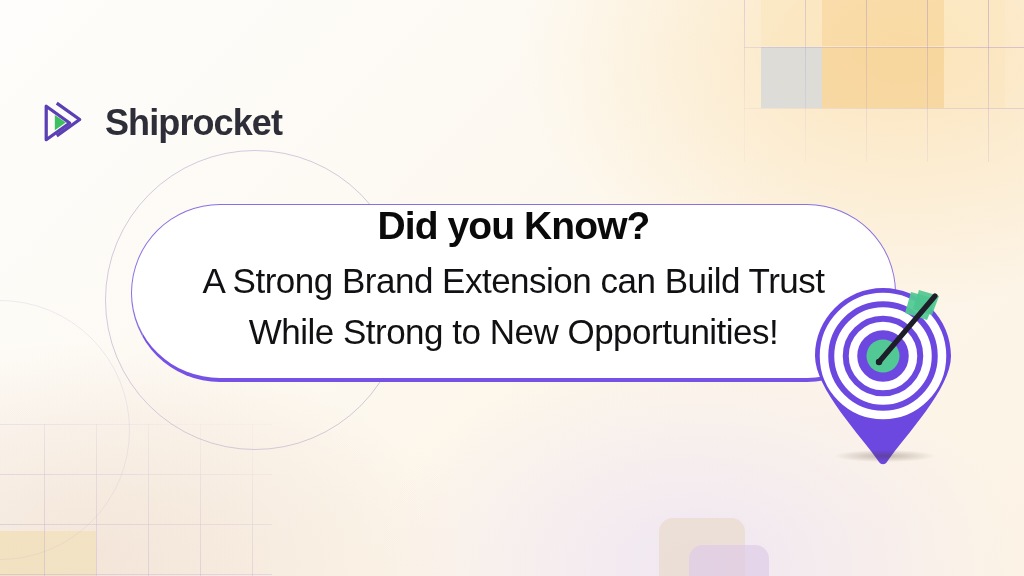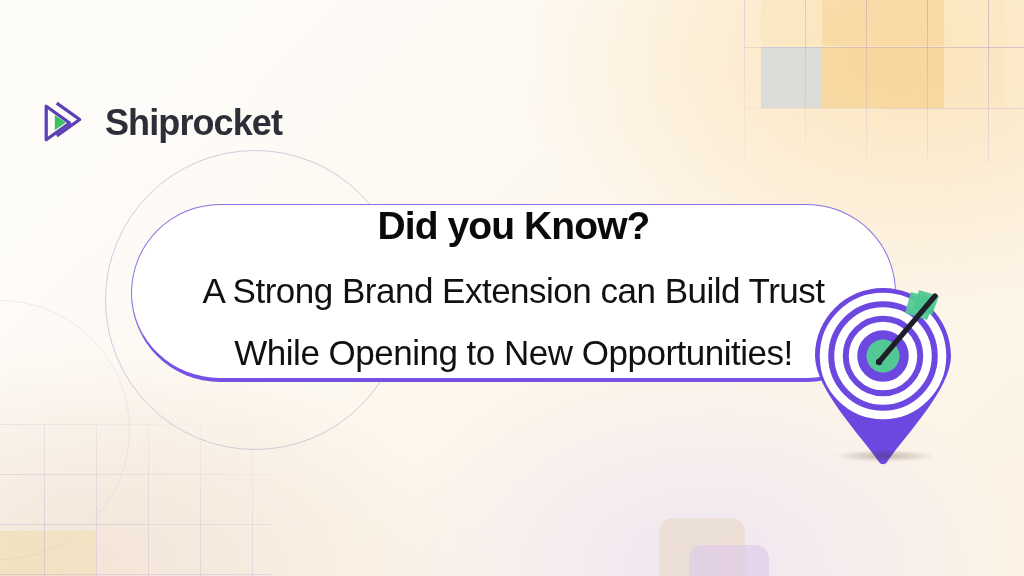--- a/index.html
+++ b/index.html
@@ -61,21 +61,21 @@
 
   
   .pill {
     position:absolute; left:131px; top:204px;
     width:765px; height:178px;
     background:#ffffff;
     border-radius:92px;
     border:1.6px solid #8a6fe0;
     border-bottom:4.5px solid #7551e6;
     display:flex; flex-direction:column;
-    align-items:center; justify-content:space-between;
+    align-items:center; justify-content:flex-start;
     z-index:3;
   }
   .pill-title {
     font-size:39px; font-weight:700; color:#0a0a0a;
     letter-spacing:-0.9px; line-height:1.08; margin-bottom:8px;
   }
   .pill-line {
     font-size:35px; font-weight:400; color:#111114;
     letter-spacing:-0.5px; line-height:1.46; white-space:nowrap;
   }
@@ -126,21 +126,21 @@
         </g>
         <path d="M15.5 15.6 L15.5 31.6 L27 23.6 Z" fill="#3fc060"></path>
       </svg>
     </span>
     <span class="logo-word">Shiprocket</span>
   </div>
 
   <div class="pill">
     <div class="pill-title">Did you Know?</div>
     <div class="pill-line">A Strong Brand Extension can Build Trust</div>
-    <div class="pill-line">While Opening to New Opportunities!</div>
+    <div class="pill-line">While Strong to New Opportunities!</div>
   </div>
 
   <div class="pin-wrap">
     <div class="pin-shadow"></div>
     <svg viewBox="0 0 136 178" width="136" height="178" aria-hidden="true">
 
       <path d="M68 0 C30.4 0 0 30.4 0 68 C0 101 46 147.5 64.2 174.2 C65.9 176.8 70.1 176.8 71.8 174.2 C90 147.5 136 101 136 68 C136 30.4 105.6 0 68 0 Z" fill="#6C48E0"></path>
 
       <circle cx="68" cy="68" r="59" fill="none" stroke="#ffffff" stroke-width="8.5"></circle>
       <circle cx="68" cy="68" r="44.5" fill="none" stroke="#ffffff" stroke-width="8.5"></circle>

